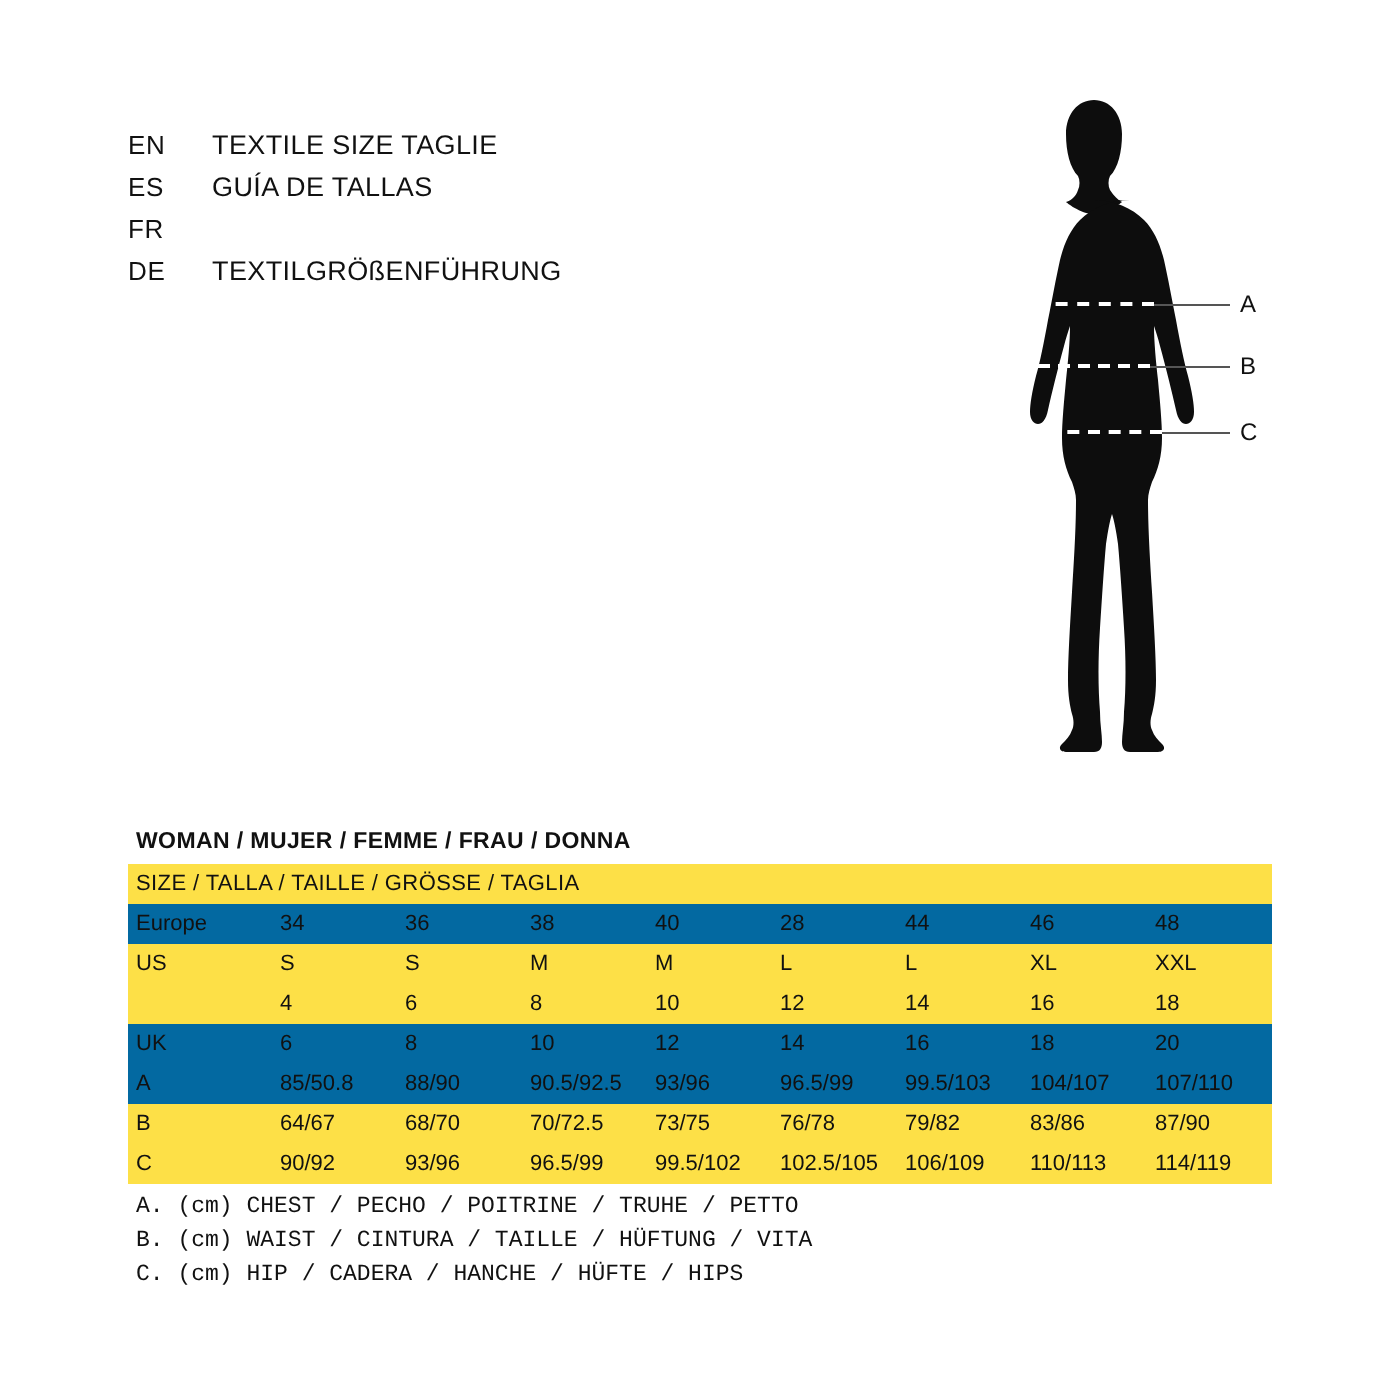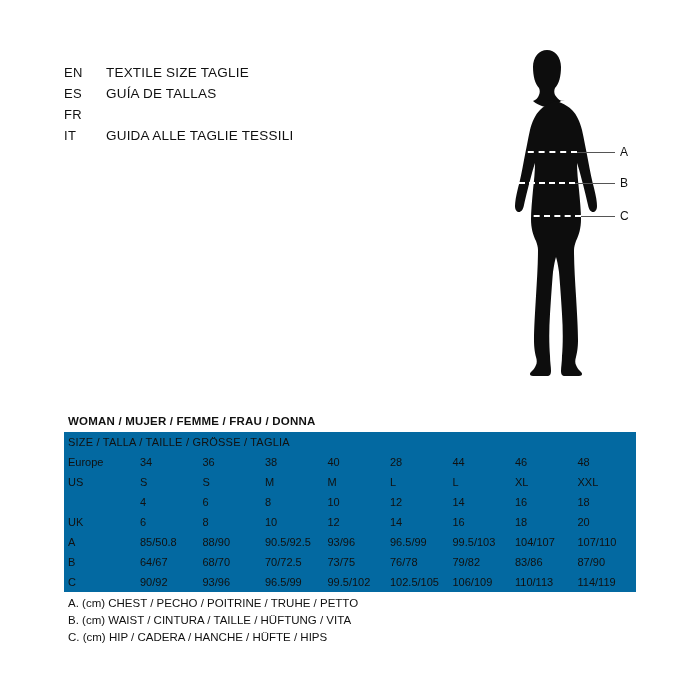--- a/index.html
+++ b/index.html
@@ -93,37 +93,38 @@
   }
   table.sizes td, table.sizes th {
     padding: 2px 0 2px 4px;
     text-align: left;
     font-weight: normal;
     color: #111;
     height: 16px;
     white-space: nowrap;
   }
   tr.band {
-    background: #0369a1;
+    background: #fde047;
   }
   tr.plain {
     background: #0369a1;
   }
   .col-label { width: 72px; }
   .hdr-row td {
     font-weight: bold;
     letter-spacing: 0.2px;
   }
 
   
   .legend {
     position: absolute;
     left: 68px;
     top: 595px;
     width: 500px;
+    font-family: Liberation Mono, monospace;
   }
   .legend div {
     font-size: 11.5px;
     line-height: 17px;
     color: #111;
   }
 </style>
 </head>
 <body>
 
@@ -135,22 +136,22 @@
       <span class="lang-title">TEXTILE SIZE TAGLIE</span>
     </div>
     <div class="lang-row">
       <span class="lang-code">ES</span>
       <span class="lang-title">GUÍA DE TALLAS</span>
     </div>
     <div class="lang-row">
       <span class="lang-code">FR</span>
     </div>
     <div class="lang-row">
-      <span class="lang-code">IT</span>
-      <span class="lang-title">GUIDA ALLE TAGLIE TESSILI</span>
+      <span class="lang-code">DE</span>
+      <span class="lang-title">TEXTILGRÖßENFÜHRUNG</span>
     </div>
   </div>
 
   <div class="figure">
     <svg width="200" height="390" viewBox="0 0 200 390">
       <g fill="#0d0d0d">
 
         <path d="M78 22 c0 -10 6 -17 14 -17 c8 0 14 7 14 17 c0 9 -2 17 -6 21 c-1 2 -1 5 0 7 c2 3 4 5 6 6 c0 0 -7 6 -14 6 c-7 0 -14 -6 -14 -6 c3 -1 5 -3 6 -6 c1 -2 1 -5 0 -7 c-4 -4 -6 -12 -6 -21 z"></path>
 
         <path d="M92 55

